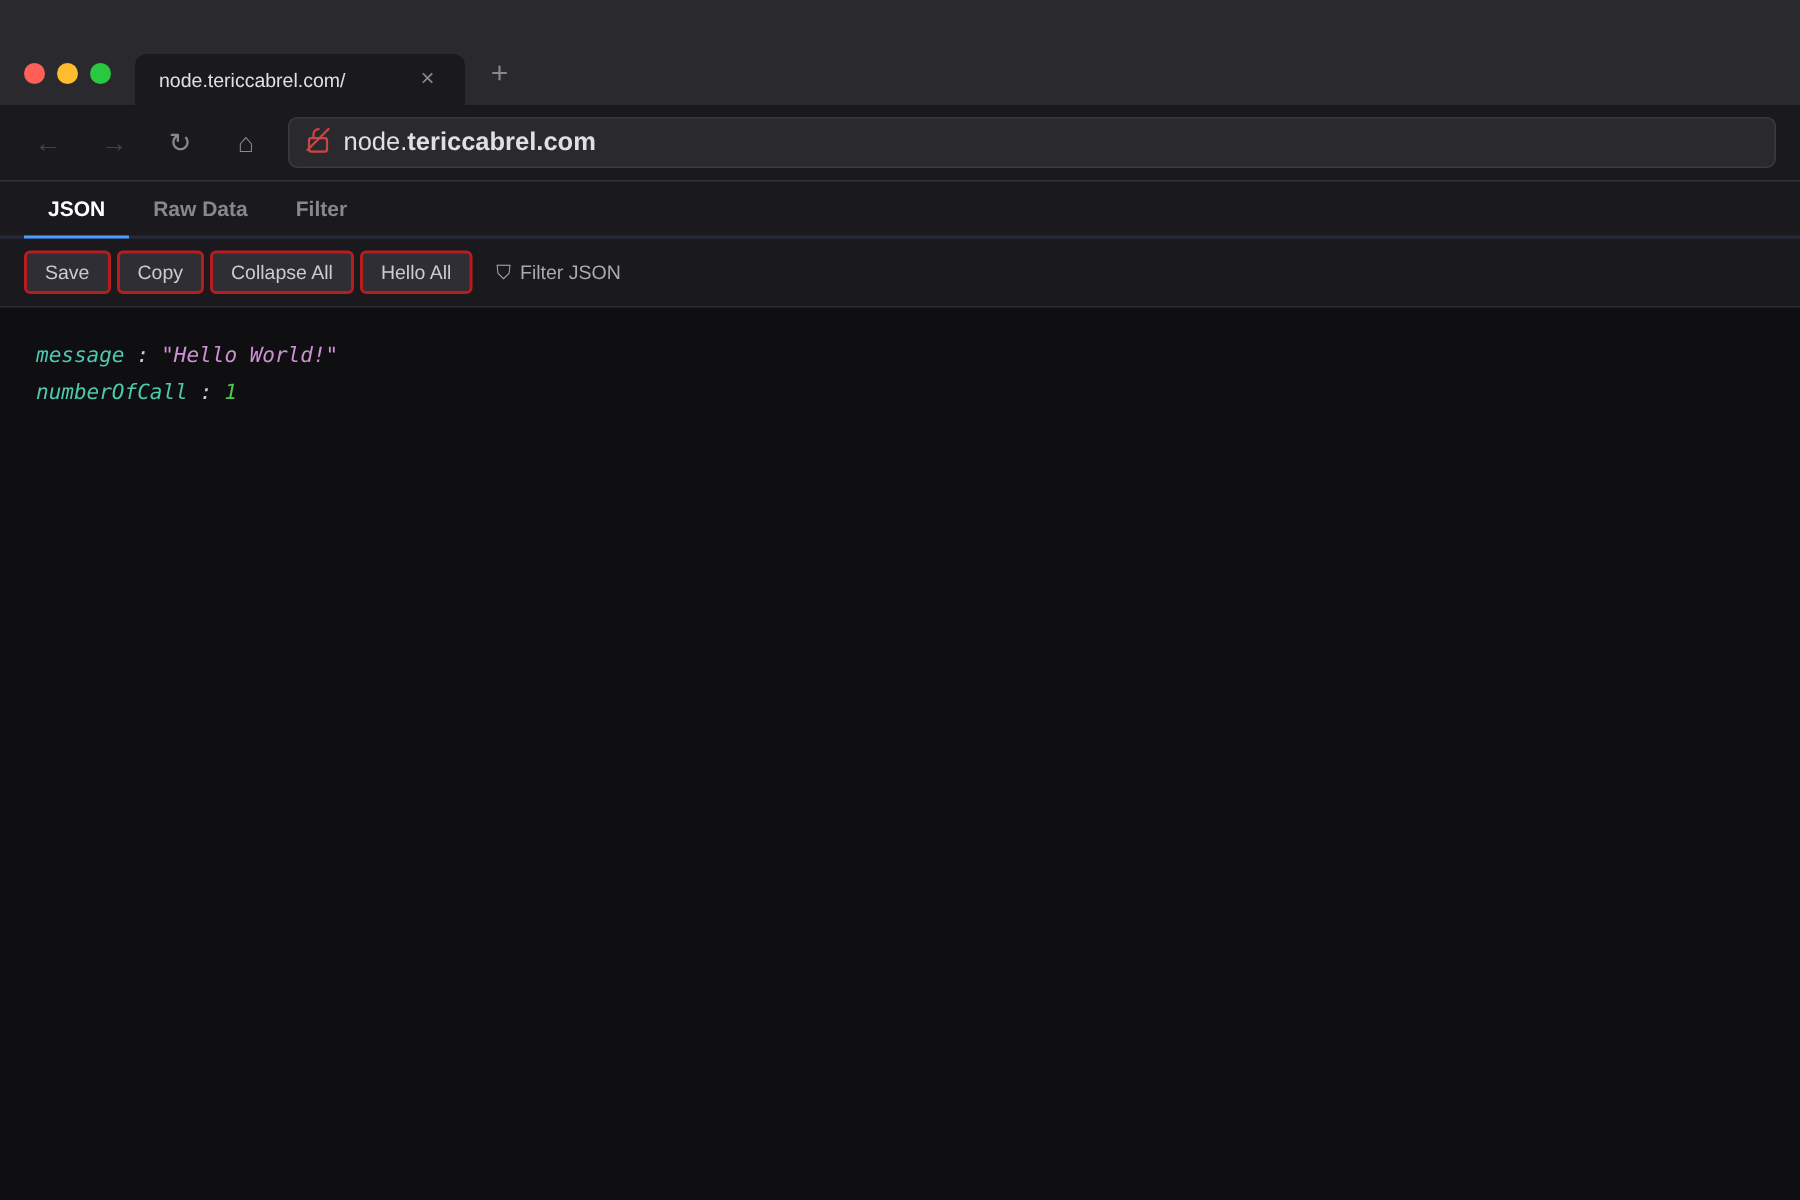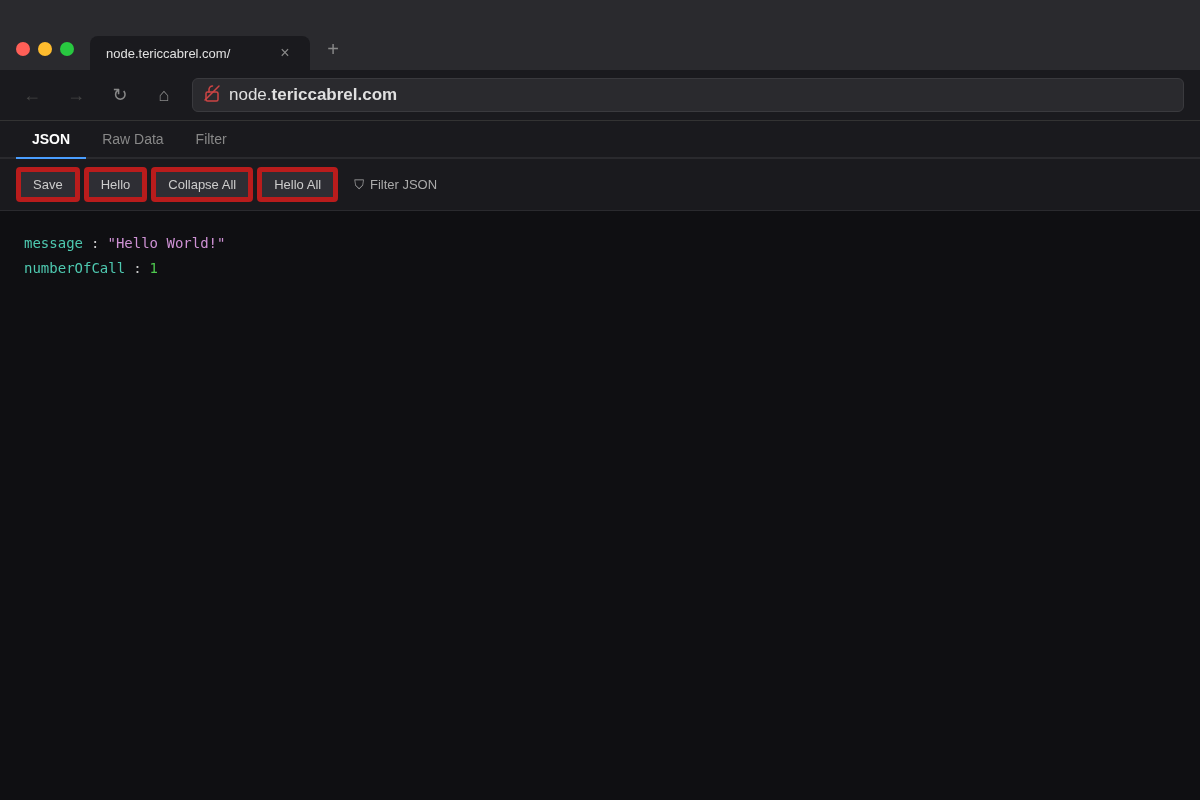--- a/index.html
+++ b/index.html
@@ -150,20 +150,21 @@
       border-bottom: 2px solid #2a2a2e;
       padding: 0 16px;
     }
 
     .json-tab {
       padding: 10px 16px;
       color: #888;
       font-size: 14px;
       cursor: pointer;
       position: relative;
+      font-weight: bold;
     }
 
     .json-tab.active {
       color: #ffffff;
       font-weight: 600;
     }
 
     .json-tab.active::after {
       content: '';
       position: absolute;
@@ -179,21 +180,21 @@
       background: #1a1a1e;
       padding: 8px 16px;
       display: flex;
       align-items: center;
       gap: 4px;
       border-bottom: 1px solid #2a2a2e;
     }
 
     .toolbar-btn {
       background: #2e2e34;
-      border: 5px solid #b91c1c;
+      border: 2px solid #b91c1c;
       border-radius: 4px;
       color: #ccc;
       font-size: 13px;
       padding: 5px 12px;
       cursor: pointer;
     }
 
     .filter-btn {
       background: transparent;
       border: none;
@@ -214,20 +215,21 @@
       font-family: 'SF Mono', 'Consolas', 'Monaco', monospace;
       font-size: 14px;
       line-height: 1.8;
       overflow: auto;
     }
 
     .json-row {
       display: flex;
       align-items: center;
       gap: 8px;
+      font-style: italic;
     }
 
     .json-key {
       color: #4ec9b0;
     }
 
     .json-colon {
       color: #ccc;
     }
 
@@ -285,21 +287,21 @@
     <div class="json-tab">
       <span>Raw Data</span>
     </div>
     <div class="json-tab">
       <span>Filter</span>
     </div>
   </div>
 
   <div class="toolbar">
     <button class="toolbar-btn">Save</button>
-    <button class="toolbar-btn">Hello</button>
+    <button class="toolbar-btn">Copy</button>
     <button class="toolbar-btn">Collapse All</button>
     <button class="toolbar-btn">Hello All</button>
     <button class="filter-btn">
       <span>⛉</span>
       <span>Filter JSON</span>
     </button>
   </div>
 
   <div class="json-content">
     <div class="json-row">

